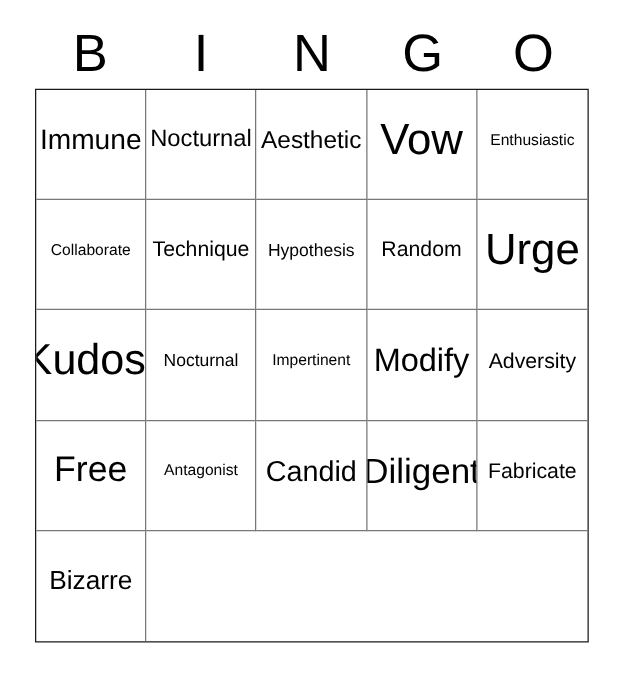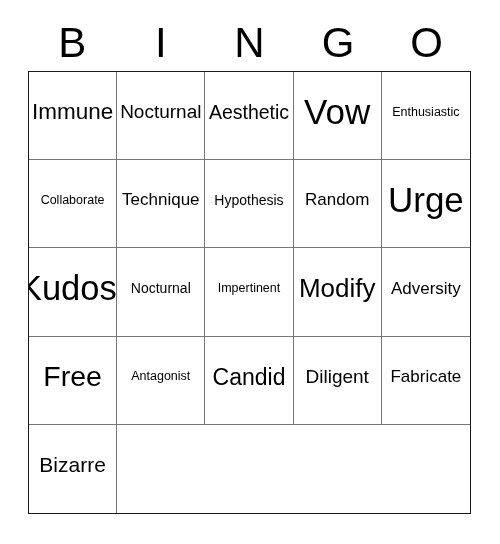--- a/index.html
+++ b/index.html
@@ -151,21 +151,21 @@
       <div class="cell">
         <span class="cell-text fs-xl" style="font-size: 28.5px;">Free</span>
       </div>
       <div class="cell">
         <span class="cell-text fs-xxs">Antagonist</span>
       </div>
       <div class="cell">
         <span class="cell-text fs-l" style="font-size: 23px;">Candid</span>
       </div>
       <div class="cell">
-        <span class="cell-text fs-l" style="font-size: 19px;">Diligent</span>
+        <span class="cell-text fs-l" style="font-size: 28px;">Diligent</span>
       </div>
       <div class="cell">
         <span class="cell-text fs-s">Fabricate</span>
       </div>
       <div class="cell">
         <span class="cell-text fs-m">Bizarre</span>
       </div>
     </div>
 
 </div>

